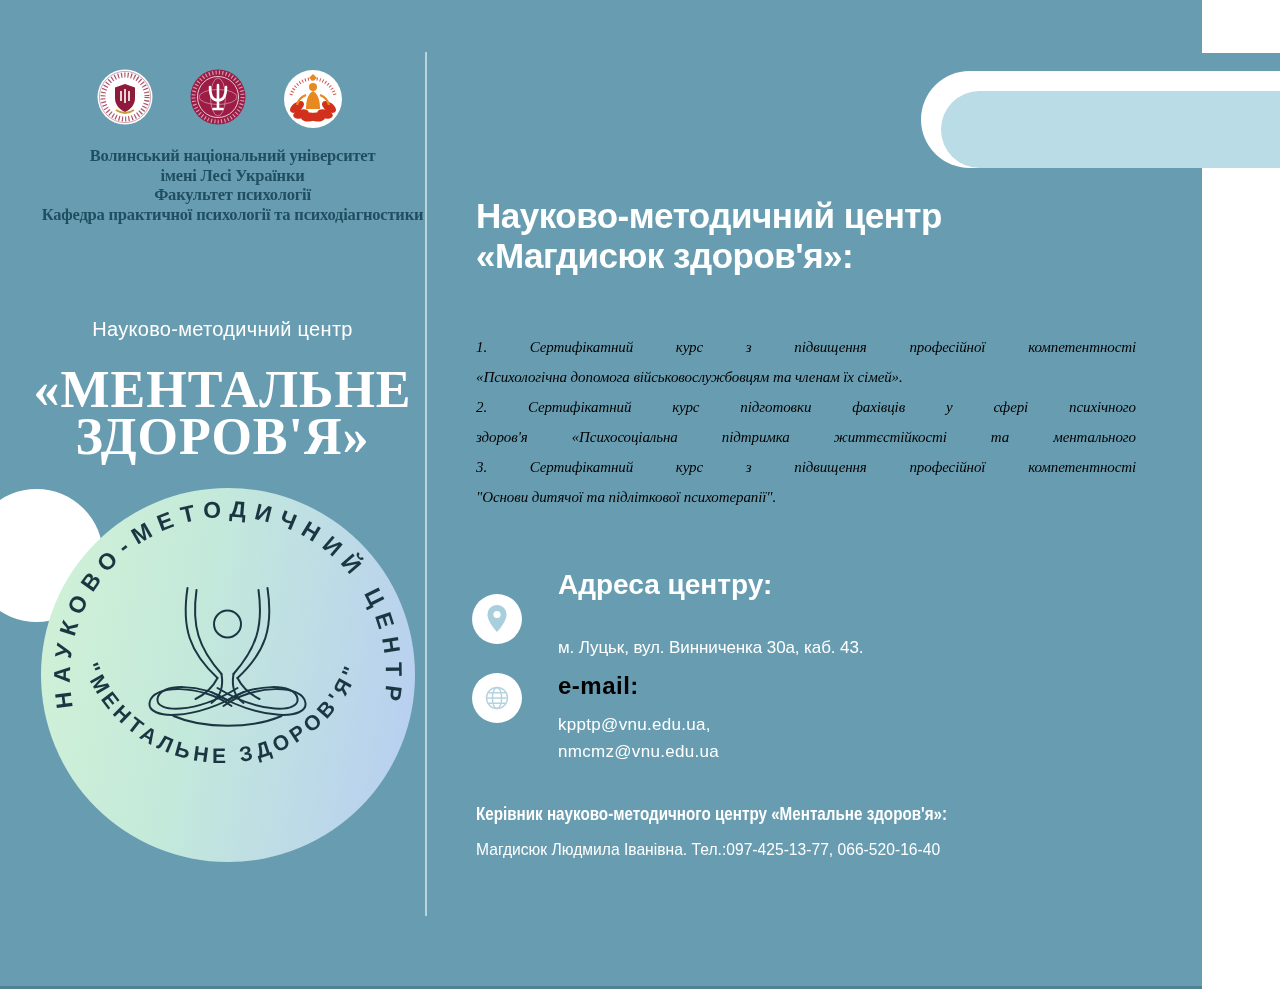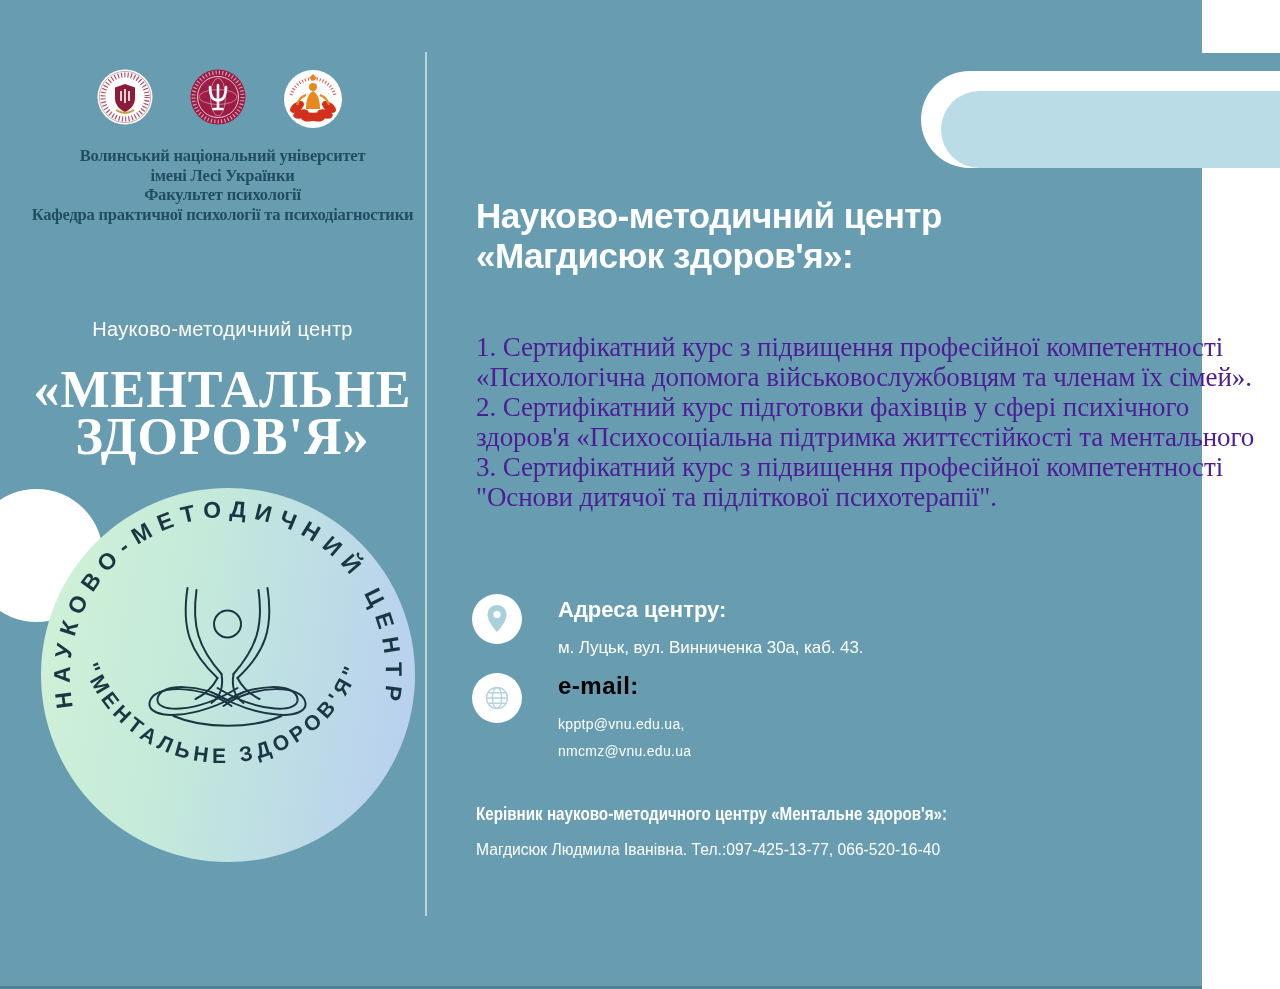--- a/index.html
+++ b/index.html
@@ -17,21 +17,21 @@
   .bottom-edge { position:absolute; left:0; bottom:0; width:1202px; height:3px; background:rgba(15,60,80,.28); z-index:2; }
 
   
   .logos { position:absolute; left:97px; top:69px; width:260px; height:64px; z-index:5; }
   .logos svg { position:absolute; top:0; }
   .logo-1 { left:0; }
   .logo-2 { left:93px; }
   .logo-3 { left:186px; top:-2px; }
 
   .uni {
-    position:absolute; left:5px; top:146px; width:435px; text-align:center; z-index:5;
+    position:absolute; left:15px; top:146px; width:435px; text-align:center; z-index:5;
     font-family:"Liberation Serif","DejaVu Serif",serif; font-weight:700;
     font-size:16.5px; line-height:19.5px; letter-spacing:-0.2px; color:#1f4e60;
   }
   .center-label {
     position:absolute; left:0; top:318px; width:445px; text-align:center; z-index:5;
     font-size:20px; color:#ffffff; letter-spacing:.3px;
   }
   .center-name {
     position:absolute; left:0; top:366px; width:445px; text-align:center; z-index:5;
     font-family:"Liberation Serif","DejaVu Serif",serif; font-weight:700;
@@ -53,31 +53,31 @@
   .figure-svg path, .figure-svg circle { fill:none; stroke:#1b3642; stroke-width:2; stroke-linecap:round; }
 
   
   .heading {
     position:absolute; left:476px; top:196px; width:560px; z-index:5;
     font-weight:700; font-size:35px; line-height:40px; letter-spacing:-0.5px; color:#ffffff;
   }
   .courses { position:absolute; left:476px; top:332px; width:660px; z-index:5; }
   .course-line {
     font-family:"Liberation Serif","DejaVu Serif",serif;
-    font-size:27px; line-height:30px; color:#4c1d95; white-space:nowrap; letter-spacing:-0.1px;
+    font-size:15px; line-height:30px; color:#000000; white-space:nowrap; letter-spacing:-0.1px;font-style:italic;
   }
   .course-line.j { text-align:justify; text-align-last:justify; }
 
   .contact-icon { position:absolute; z-index:5; }
   .icon-pin   { left:471px; top:593px; }
   .icon-globe { left:471px; top:672px; }
-  .address-title { position:absolute; left:558px; top:597px; font-weight:700; font-size:22px; color:#fff; z-index:5; }
+  .address-title { position:absolute; left:558px; top:569px; font-weight:700; font-size:28px; color:#fff; z-index:5; }
   .address-line  { position:absolute; left:558px; top:638px; font-size:17px; letter-spacing:-0.1px; color:#fff; z-index:5; }
   .email-title   { position:absolute; left:558px; top:672px; font-weight:700; font-size:24px; letter-spacing:.5px; color:#000000; z-index:5; }
-  .email-lines   { position:absolute; left:558px; top:711px; font-size:14px; line-height:27px; letter-spacing:.3px; color:#fff; z-index:5; }
+  .email-lines   { position:absolute; left:558px; top:711px; font-size:17px; line-height:27px; letter-spacing:.3px; color:#fff; z-index:5; }
   .director-title {
     position:absolute; left:476px; top:803px; white-space:nowrap; z-index:5;
     font-weight:700; font-size:19px; color:#fff; transform:scaleX(.8); transform-origin:0 0;
   }
   .director-info {
     position:absolute; left:476px; top:840px; white-space:nowrap; z-index:5;
     font-size:17px; color:#fff; transform:scaleX(.92); transform-origin:0 0;
   }
 </style>
 </head>

